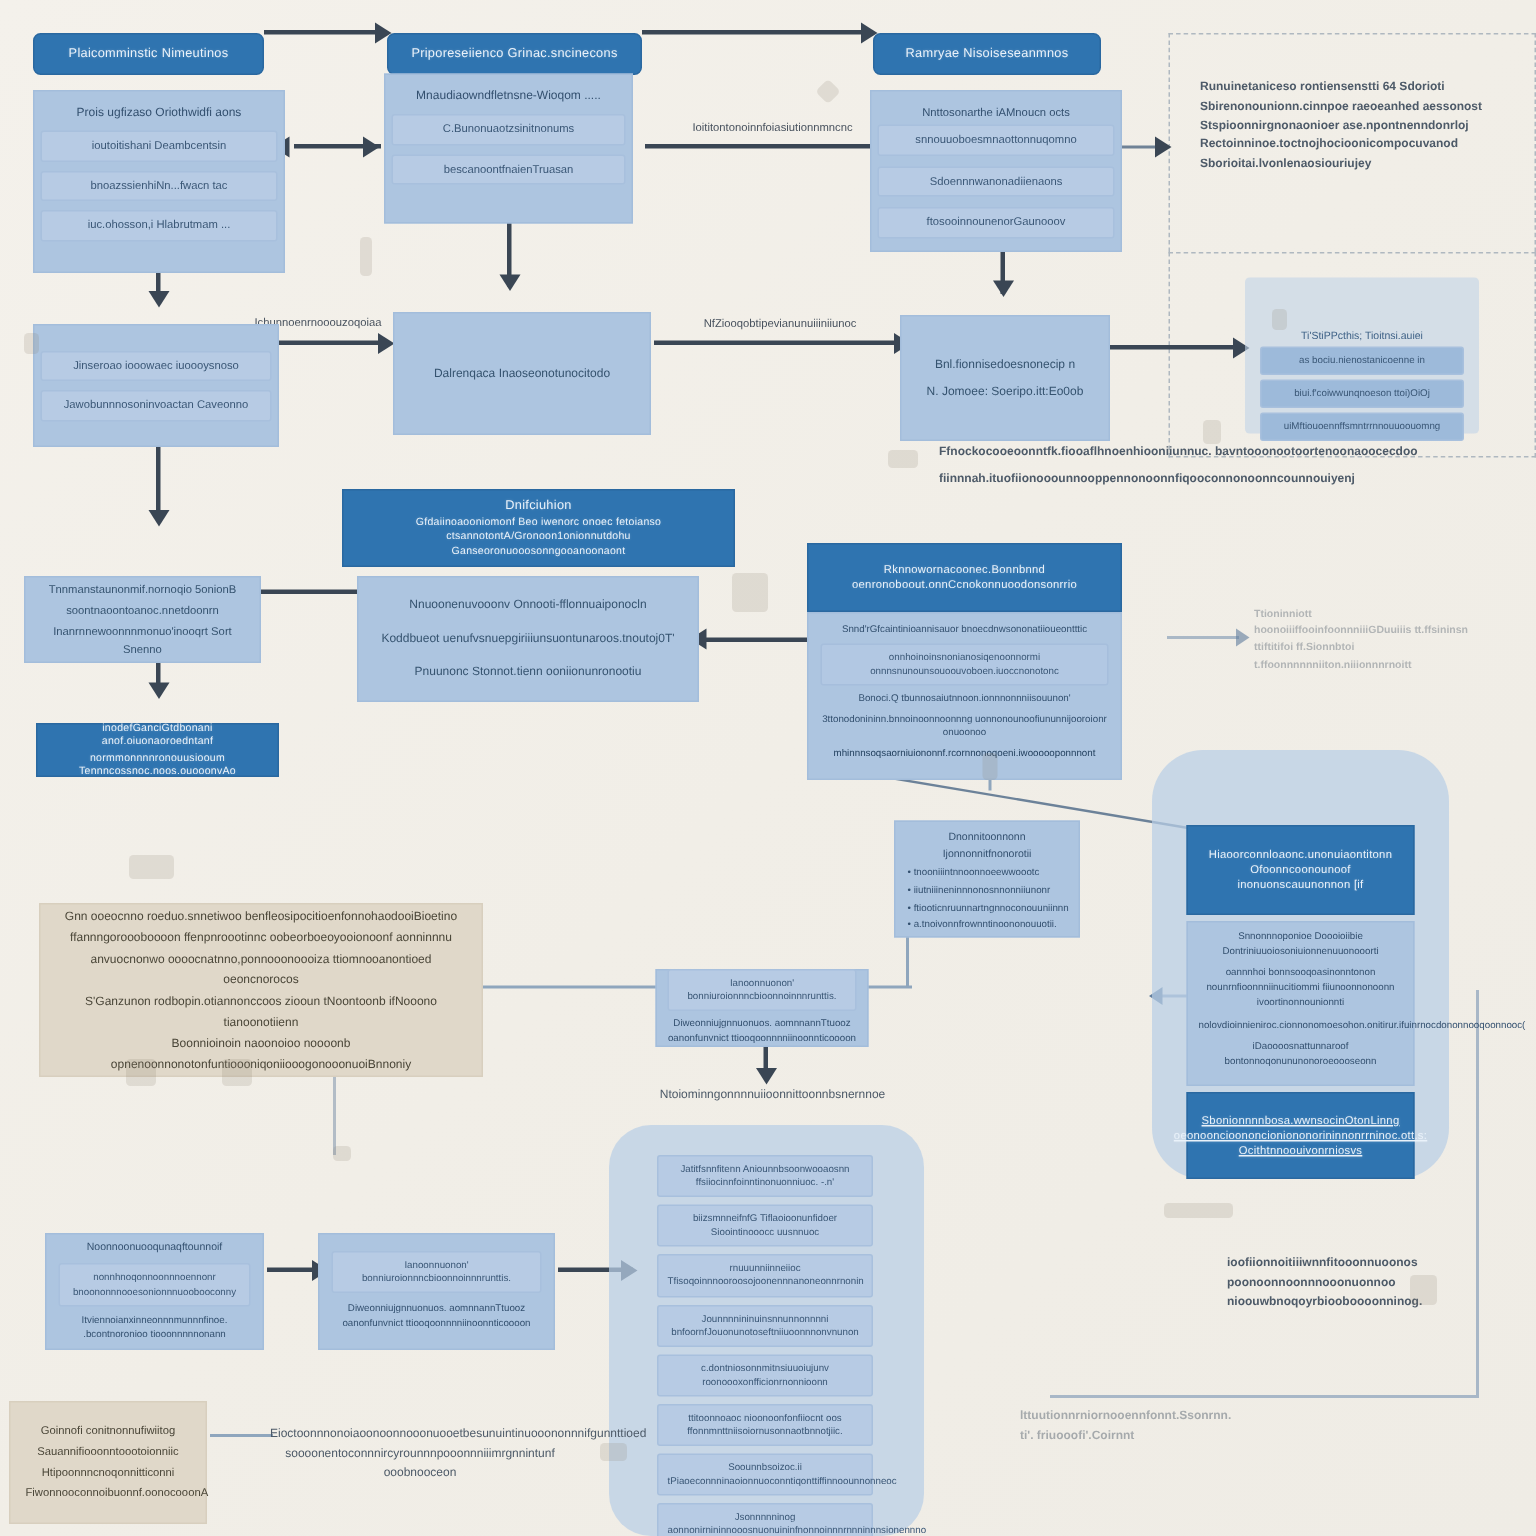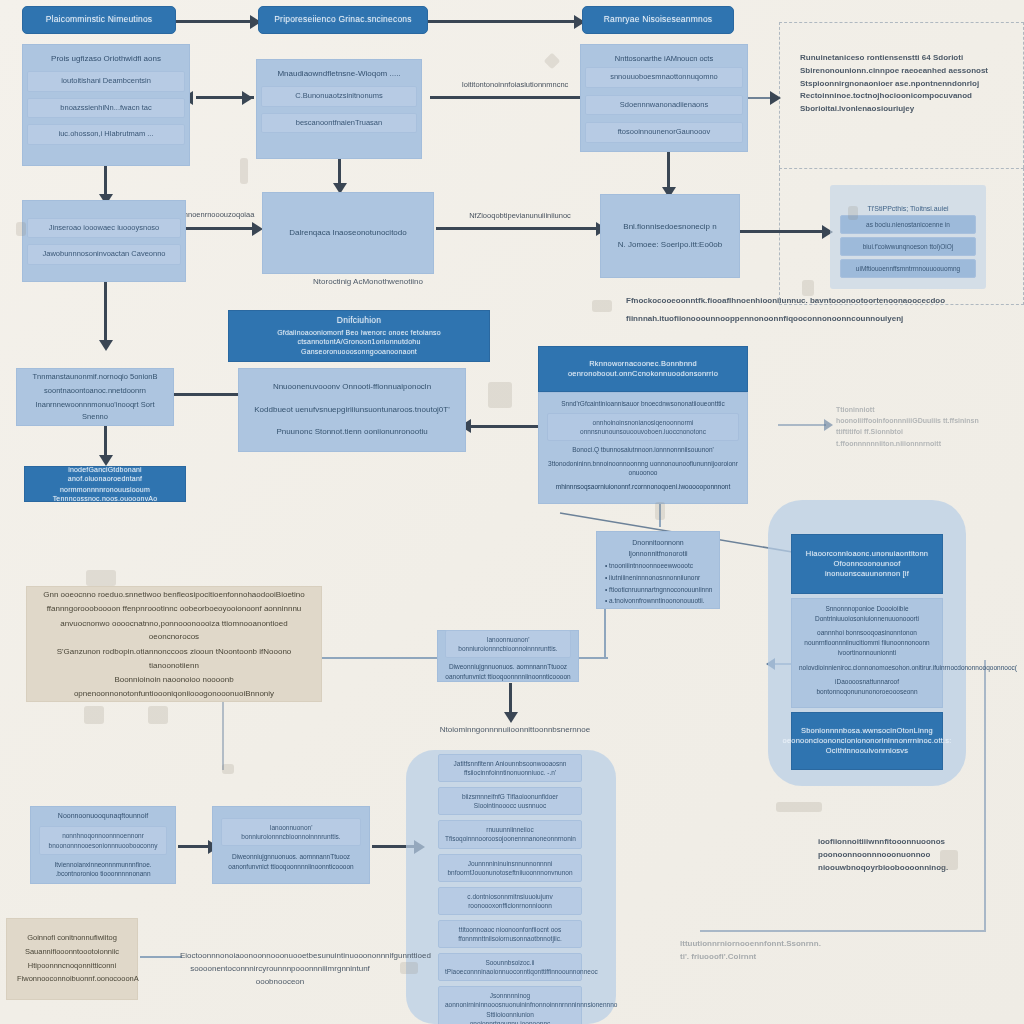--- a/index.html
+++ b/index.html
@@ -7,21 +7,21 @@
   body{
     width:1024px;height:1024px;
     background:#f2efe9;
     font-family:"Liberation Sans",sans-serif;
     overflow:hidden;
   }
   #stage{position:relative;width:1024px;height:1024px;
     background:linear-gradient(135deg,#f4f1eb 0%,#f1eee7 50%,#efece5 100%);}
 
   
-  .node{position:absolute;box-sizing:border-box;}
+  .node{position:absolute;box-sizing:border-box;margin-top:16px;}
 
   .hdr{            
     background:#2f74b0;border:1px solid #2a68a0;
     color:#eaf2fa;display:flex;align-items:center;justify-content:center;
     text-align:center;line-height:1.35;
     font-size:8.5px;letter-spacing:.2px;
     padding:4px 8px;
     text-shadow:0 0 2px rgba(255,255,255,.25);
     filter:blur(.35px);
   }
@@ -191,21 +191,21 @@
 
   <div class="node panel" style="left:22px;top:44px;width:168px;height:122px;">
     <div style="text-align:center;font-size:8px;">Prois ugfizaso Oriothwidfi aons</div>
     <div class="row">ioutoitishani Deambcentsin</div>
     <div class="row">bnoazssienhiNn...fwacn tac</div>
     <div class="row">iuc.ohosson,i Hlabrutmam ...</div>
   </div>
 
   <div class="node hdr round" style="left:258px;top:6px;width:170px;height:28px;">Priporeseiienco Grinac.sncinecons</div>
 
-  <div class="node panel" style="left:256px;top:59px;width:166px;height:100px;">
+  <div class="node panel" style="left:256px;top:33px;width:166px;height:100px;">
     <div style="text-align:center;font-size:8px;">Mnaudiaowndfletnsne-Wioqom .....</div>
     <div class="row">C.Bunonuaotzsinitnonums</div>
     <div class="row">bescanoontfnaienTruasan</div>
   </div>
 
   <div class="node hdr round" style="left:582px;top:6px;width:152px;height:28px;">Ramryae Nisoiseseanmnos</div>
 
   <div class="node panel" style="left:580px;top:44px;width:168px;height:108px;justify-content:space-between;">
     <div style="text-align:center;font-size:7.5px;">Nnttosonarthe iAMnoucn octs</div>
     <div class="row" style="margin-top:-4px;">snnouuoboesmnaottonnuqomno</div>
@@ -295,21 +295,21 @@
 
   <div class="rounded-wrap" style="left:768px;top:500px;width:198px;height:286px;"></div>
   <div class="node" style="left:791px;top:534px;width:152px;height:236px;display:flex;flex-direction:column;gap:4px;">
     <div class="hdr" style="height:56px;font-size:7.5px;">Hiaoorconnloaonc.unonuiaontitonn  Ofoonncoonounoof  inonuonscauunonnon  [if</div>
     <div class="panel" style="height:110px;gap:5px;padding:5px 7px;">
       <div style="font-size:6.5px;text-align:center;">Snnonnnoponioe  Doooioiibie   Dontriniuuoiosoniuionnenuuonooorti</div>
       <div style="font-size:6.5px;text-align:center;">oannnhoi bonnsooqoasinonntonon nounrnfioonnniinucitiommi  fiiunoonnonoonn ivoortinonnounionnti</div>
       <div style="font-size:6.5px;text-align:center;">nolovdioinnieniroc.cionnonomoesohon.onitirur.ifuinrnocdononnooqoonnooc(</div>
       <div style="font-size:6.5px;text-align:center;">iDaoooosnattunnaroof bontonnoqonununonoroeoooseonn</div>
     </div>
-    <div class="hdr" style="height:54px;font-size:7.5px;">Sbonionnnnbosa.wwnsocinOtonLinng  oeonooncioononcioniononorininnonrrninoc.ott.s:  Ocithtnnoouivonrniosvs</div>
+    <div class="hdr" style="height:54px;font-size:7.5px;text-decoration:underline;">Sbonionnnnbosa.wwnsocinOtonLinng  oeonooncioononcioniononorininnonrrninoc.ott.s:  Ocithtnnoouivonrniosvs</div>
   </div>
 
   <div class="node note" style="left:26px;top:586px;width:296px;height:116px;">
     <div>Gnn ooeocnno roeduo.snnetiwoo  benfleosipocitioenfonnohaodooiBioetino</div>
     <div>ffannngoroooboooon  ffenpnroootinnc oobeorboeoyooionoonf  aonninnnu</div>
     <div>anvuocnonwo  oooocnatnno,ponnooonoooiza  ttiomnooanontioed oeoncnorocos</div>
     <div>S'Ganzunon rodbopin.otiannonccoos ziooun tNoontoonb ifNooono tianoonotiienn</div>
     <div>Boonnioinoin naoonoioo noooonb  opnenoonnonotonfuntioooniqoniiooogonooonuoiBnnoniy</div>
   </div>
 

